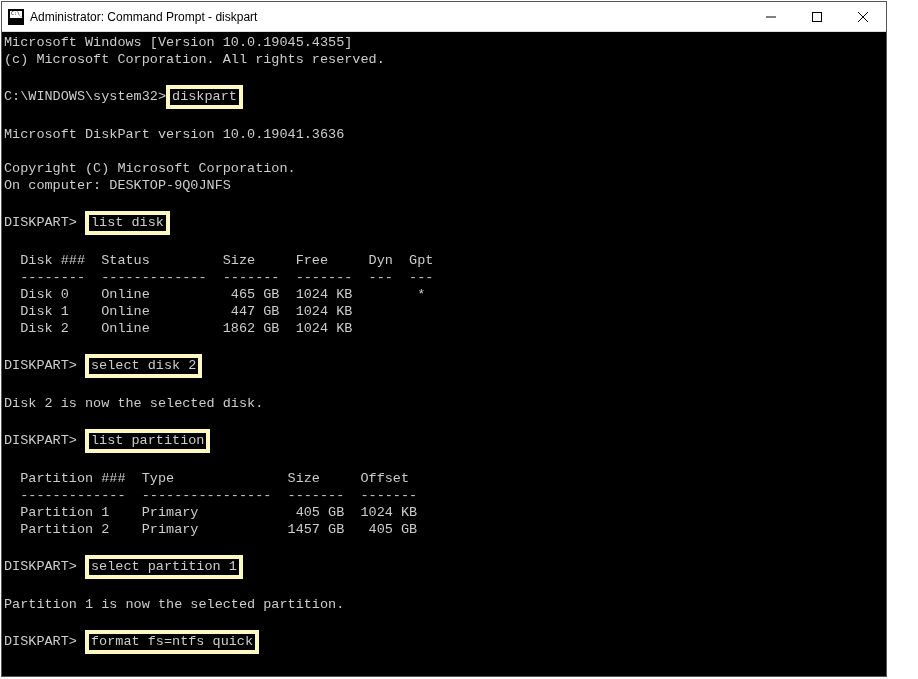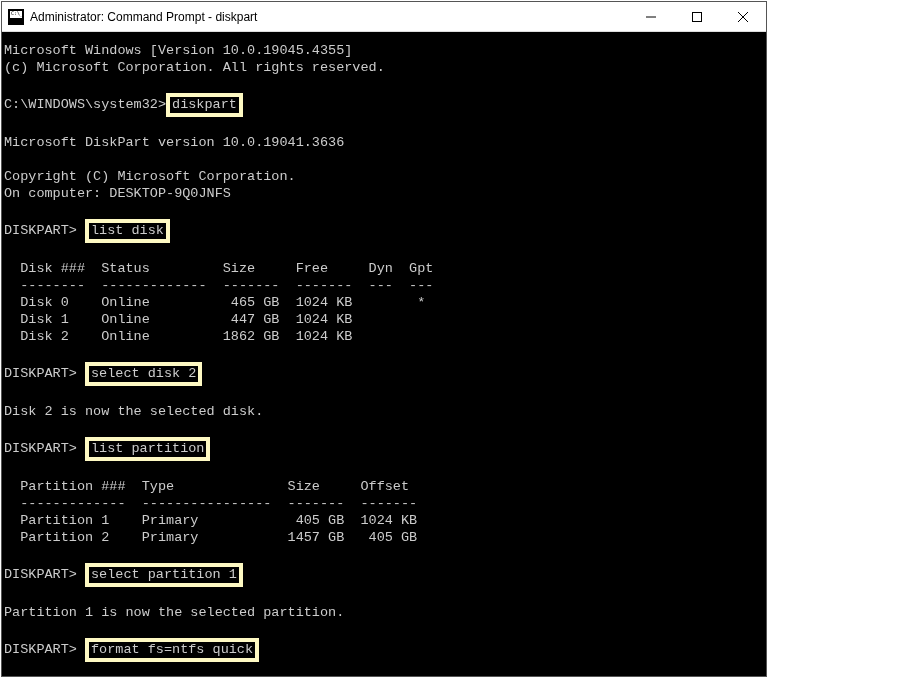--- a/index.html
+++ b/index.html
@@ -4,21 +4,21 @@
 <style>
   * { margin: 0; padding: 0; box-sizing: border-box; }
   body {
     background: #fff;
     font-family: Consolas, "Courier New", monospace;
     width: 918px;
     height: 679px;
     overflow: hidden;
   }
   .window {
-    width: 766px;
+    width: 886px;
     height: 676px;
     border: 1px solid #555;
     background: #fff;
     margin: 1px;
     display: flex;
     flex-direction: column;
   }
   .titlebar {
     height: 30px;
     background: #fff;
@@ -73,21 +73,21 @@
     cursor: pointer;
     color: #000;
   }
   .ctl-btn svg { width: 10px; height: 10px; }
   .terminal {
     flex: 1;
     background: #000;
     color: #cccccc;
     font-size: 13.5px;
     line-height: 17px;
-    padding: 10px 0 0 2px;
+    padding: 2px 0 0 2px;
     white-space: pre;
     overflow-y: auto;
     position: relative;
     font-family: Consolas, "Courier New", monospace;
   }
   .line { display: block; }
   .box {
     border: 4px solid #fef9c3;
     padding: 0 2px;
     display: inline-block;

